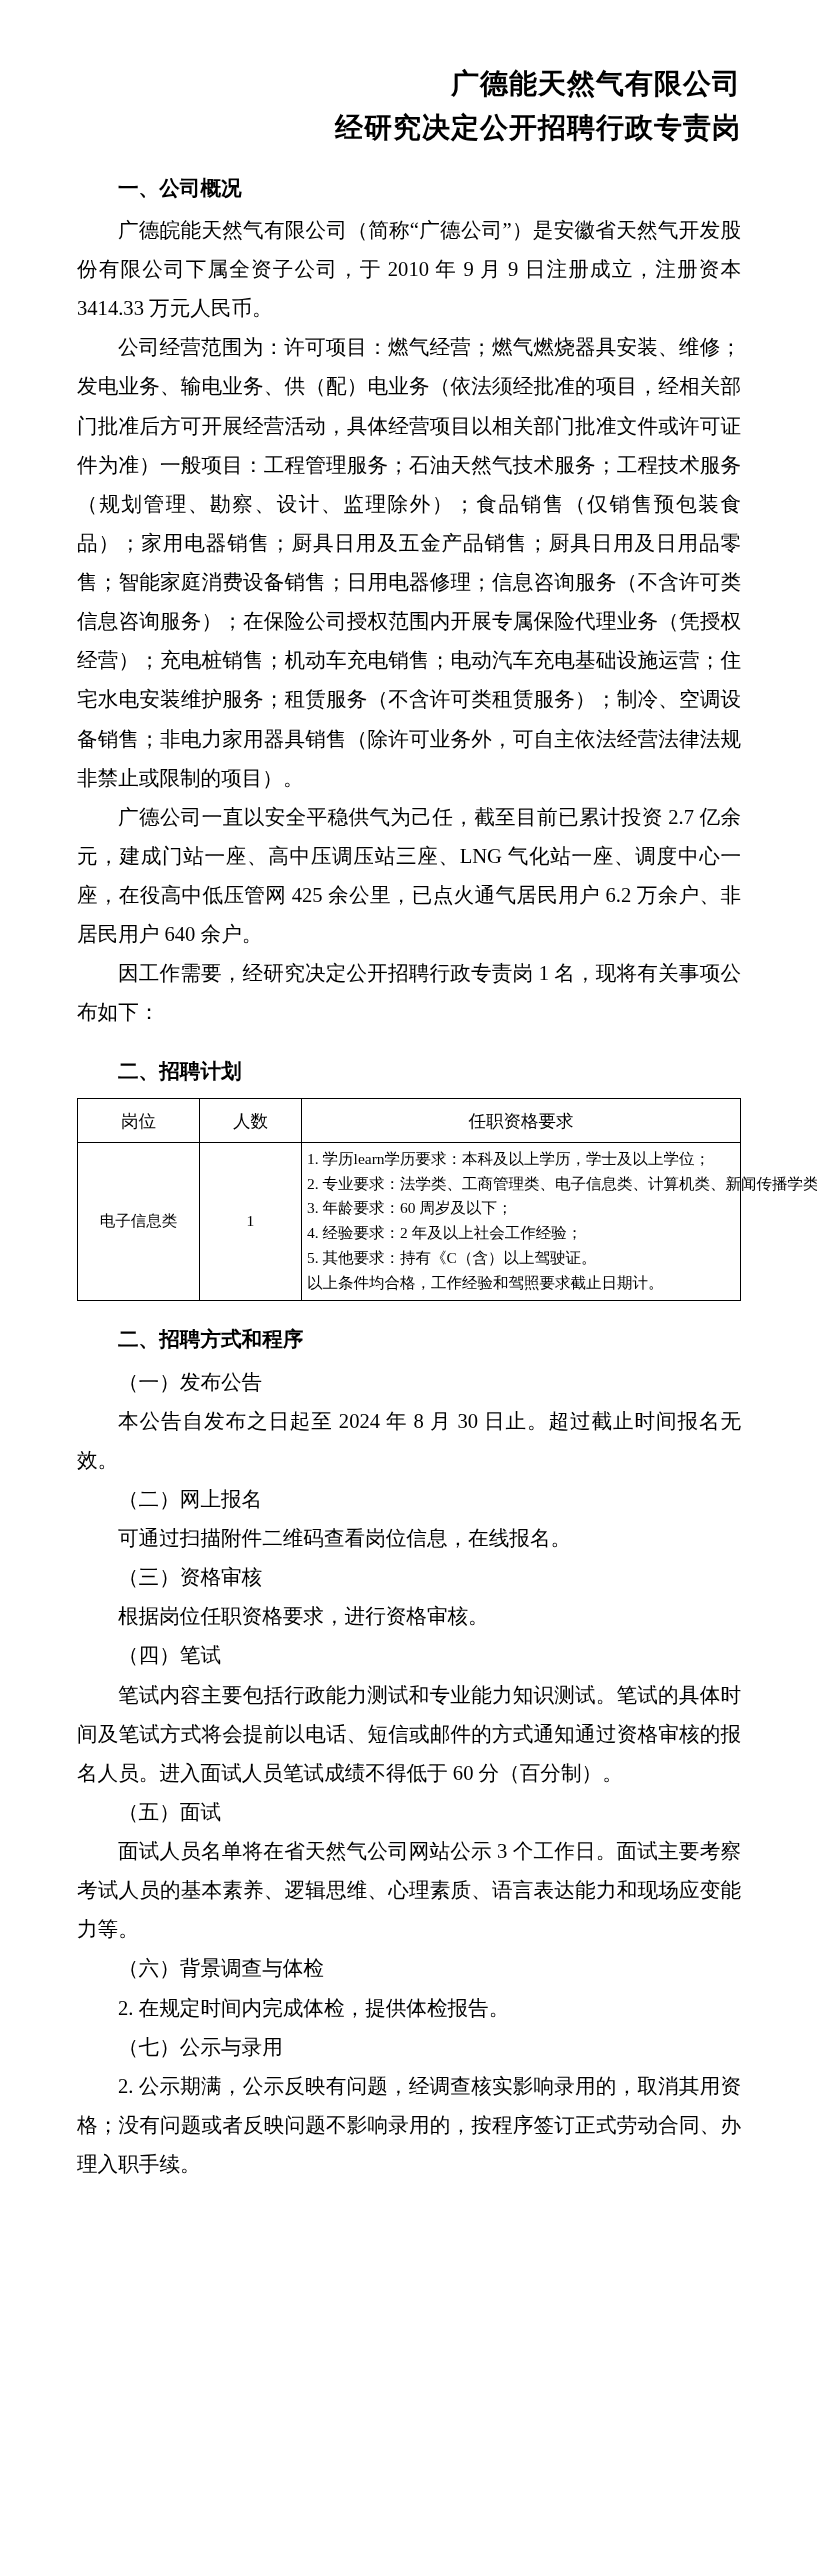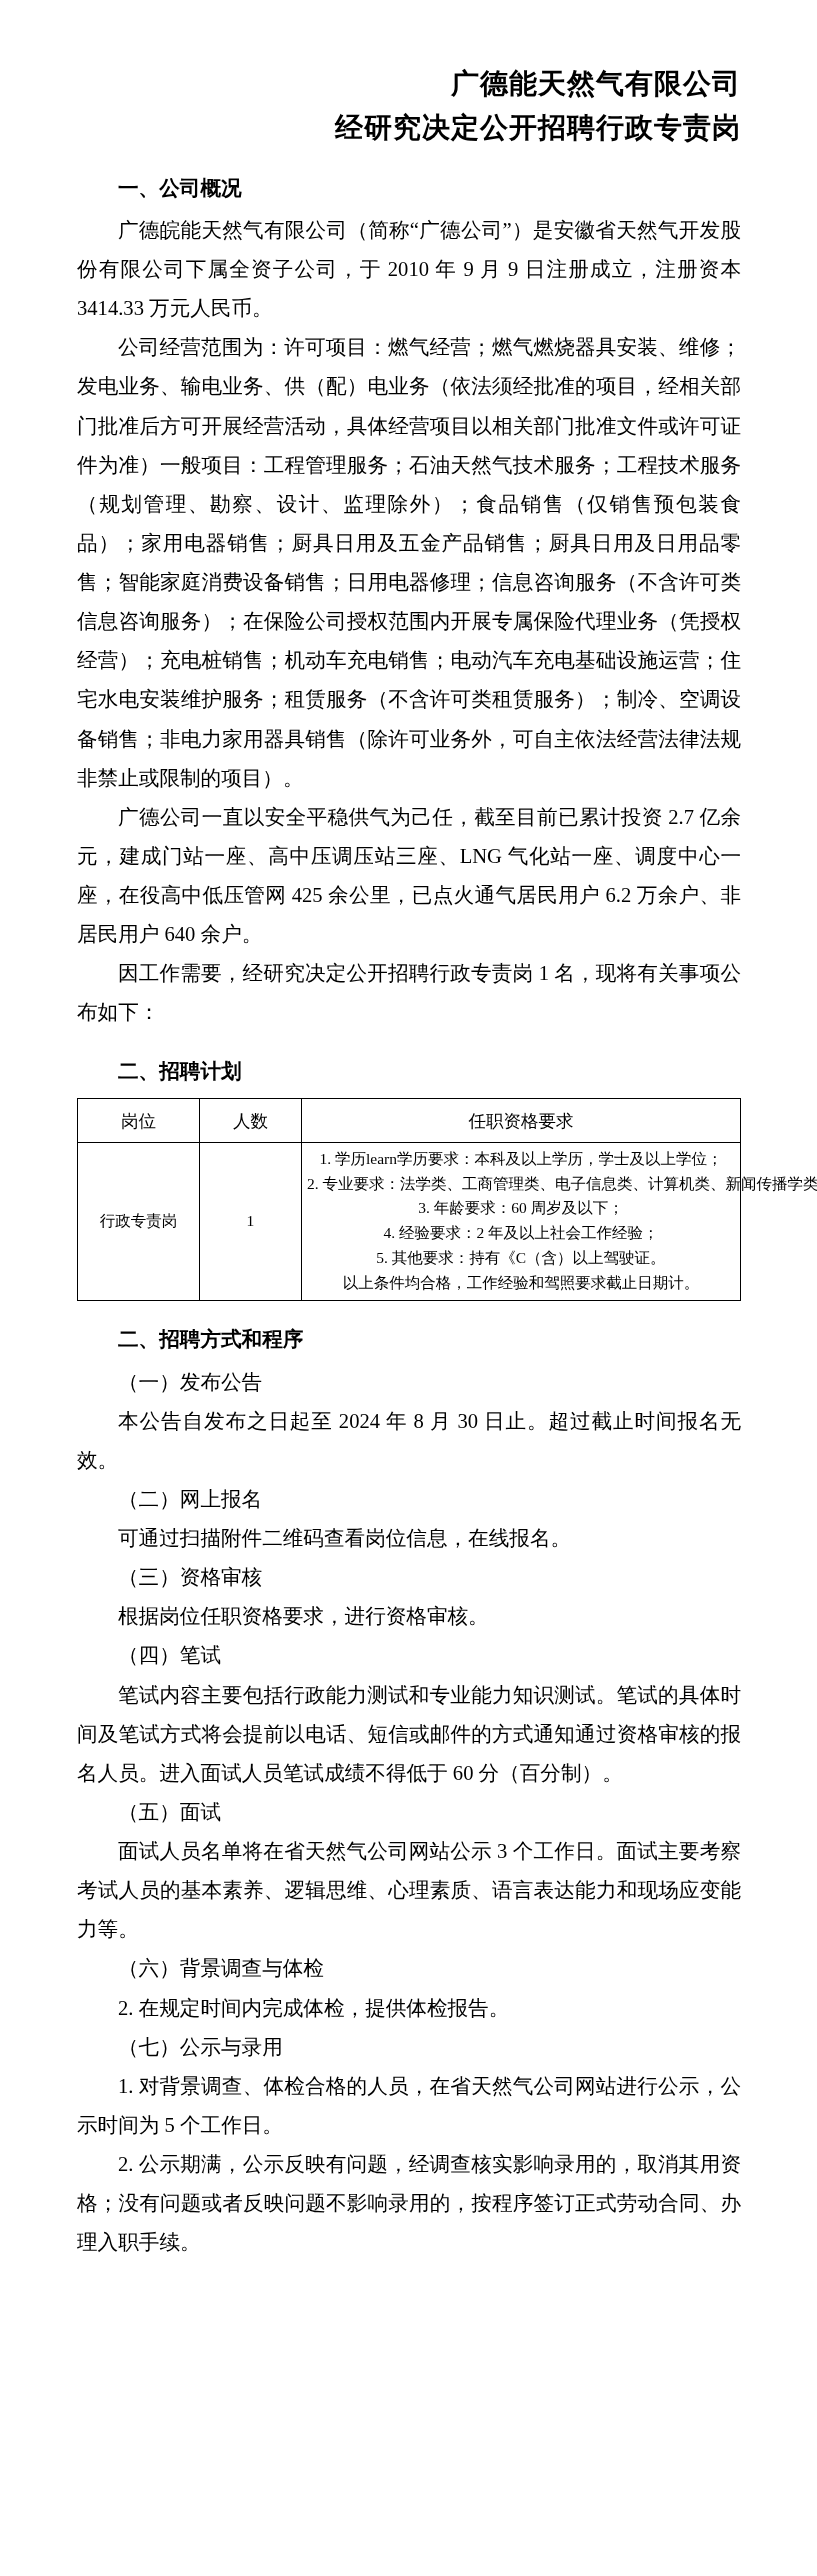--- a/index.html
+++ b/index.html
@@ -73,21 +73,21 @@
     font-weight: normal;
     font-size: 17.5px;
     padding: 7.2px 4.1px;
   }
   .col-post { width: 17%; }
   .col-num { width: 14%; }
   td.center { text-align: center; }
   td.req-cell {
     font-size: 13px;
     line-height: 1.62;
-    text-align: center;
+    text-align: left;
     padding: 6.2px 7.2px;
   }
   td.req-cell div { white-space: nowrap; }
 </style>
 </head>
 <body>
 
 <div class="page">
 
   <div class="doc-title">
@@ -107,21 +107,21 @@
     <table class="plan-table">
       <thead>
         <tr>
           <th class="col-post">岗位</th>
           <th class="col-num">人数</th>
           <th>任职资格要求</th>
         </tr>
       </thead>
       <tbody>
         <tr>
-          <td class="center">行政专责岗</td>
+          <td class="center">电子信息类</td>
           <td class="center">1</td>
           <td class="req-cell">
             <div>1. 学历learn学历要求：本科及以上学历，学士及以上学位；</div>
             <div>2. 专业要求：法学类、工商管理类、电子信息类、计算机类、新闻传播学类等相关专业；</div>
             <div>3. 年龄要求：60 周岁及以下；</div>
             <div>4. 经验要求：2 年及以上社会工作经验；</div>
             <div>5. 其他要求：持有《C（含）以上驾驶证。</div>
             <div>以上条件均合格，工作经验和驾照要求截止日期计。</div>
           </td>
         </tr>
@@ -143,17 +143,16 @@
   <p class="sub-heading">（四）笔试</p>
   <p class="body-text">笔试内容主要包括行政能力测试和专业能力知识测试。笔试的具体时间及笔试方式将会提前以电话、短信或邮件的方式通知通过资格审核的报名人员。进入面试人员笔试成绩不得低于 60 分（百分制）。</p>
 
   <p class="sub-heading">（五）面试</p>
   <p class="body-text">面试人员名单将在省天然气公司网站公示 3 个工作日。面试主要考察考试人员的基本素养、逻辑思维、心理素质、语言表达能力和现场应变能力等。</p>
 
   <p class="sub-heading">（六）背景调查与体检</p>
   <p class="body-text">2. 在规定时间内完成体检，提供体检报告。</p>
 
   <p class="sub-heading">（七）公示与录用</p>
-  <p class="body-text">1. 对背景调查、体检合格的人员，在省天然气公司网站进行公示，公示时间为 5 个工作日。</p>
   <p class="body-text">2. 公示期满，公示反映有问题，经调查核实影响录用的，取消其用资格；没有问题或者反映问题不影响录用的，按程序签订正式劳动合同、办理入职手续。</p>
 
 </div>
 
 
 </body></html>

